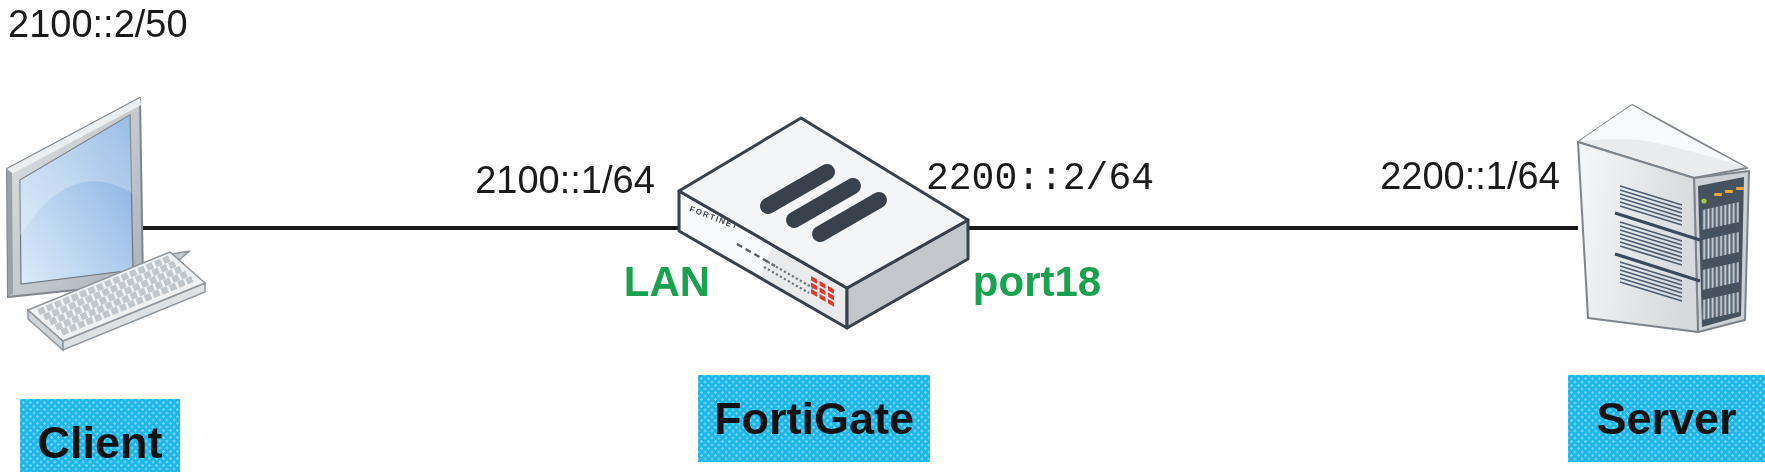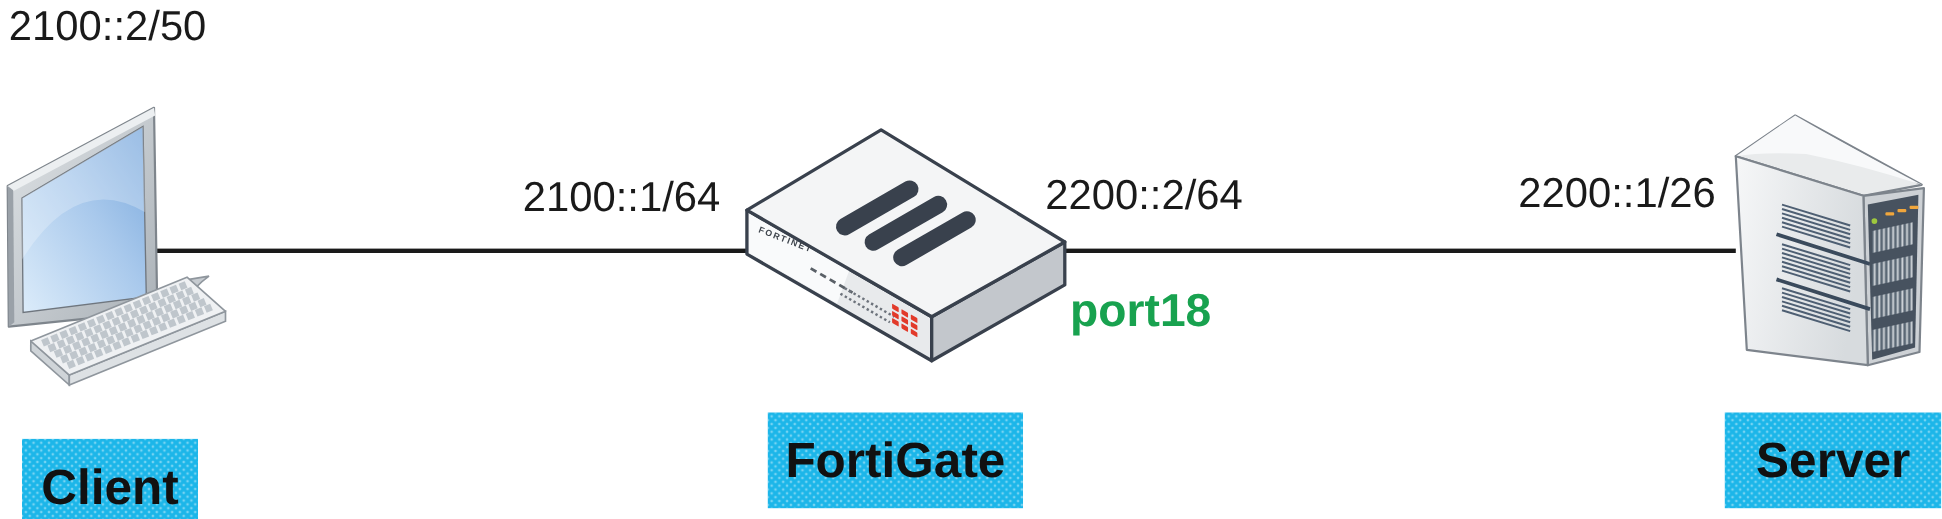--- a/index.html
+++ b/index.html
@@ -141,22 +141,23 @@
     <g>
       <rect x="142" y="95" width="8" height="3" rx="1" fill="#f0a63c"></rect>
       <rect x="153" y="92" width="8" height="3" rx="1" fill="#f0a63c"></rect>
       <rect x="164" y="89" width="8" height="3" rx="1" fill="#f0a63c"></rect>
       <circle cx="132" cy="103" r="2.6" fill="#9ec83e"></circle>
     </g>
   </svg>
 
   <div class="ip-label" style="left:8px;top:4px;">2100::2/50</div>
   <div class="ip-label centered" style="left:565px;top:160px;text-align:right;">2100::1/64</div>
-  <div class="ip-label centered" style="left:1040px;top:158px;">2200::2/64</div>
-  <div class="ip-label centered" style="left:1470px;top:156px;">2200::1/26</div>
+  <div class="ip-label centered" style="left:1040px;top:158px;font-family:Liberation Mono, monospace;">2200::2/64</div>
+  <div class="ip-label centered" style="left:1470px;top:156px;">2200::1/64</div>
 
+  <div class="iface-label" style="left:667px;top:258px;">LAN</div>
   <div class="iface-label" style="left:1037px;top:258px;">port18</div>
 
   <div class="node-box" style="left:20px;top:399px;width:160px;">Client</div>
   <div class="node-box" style="left:698px;top:375px;width:232px;">FortiGate</div>
   <div class="node-box" style="left:1568px;top:375px;width:197px;">Server</div>
 
 </div>
 
 </body></html>

